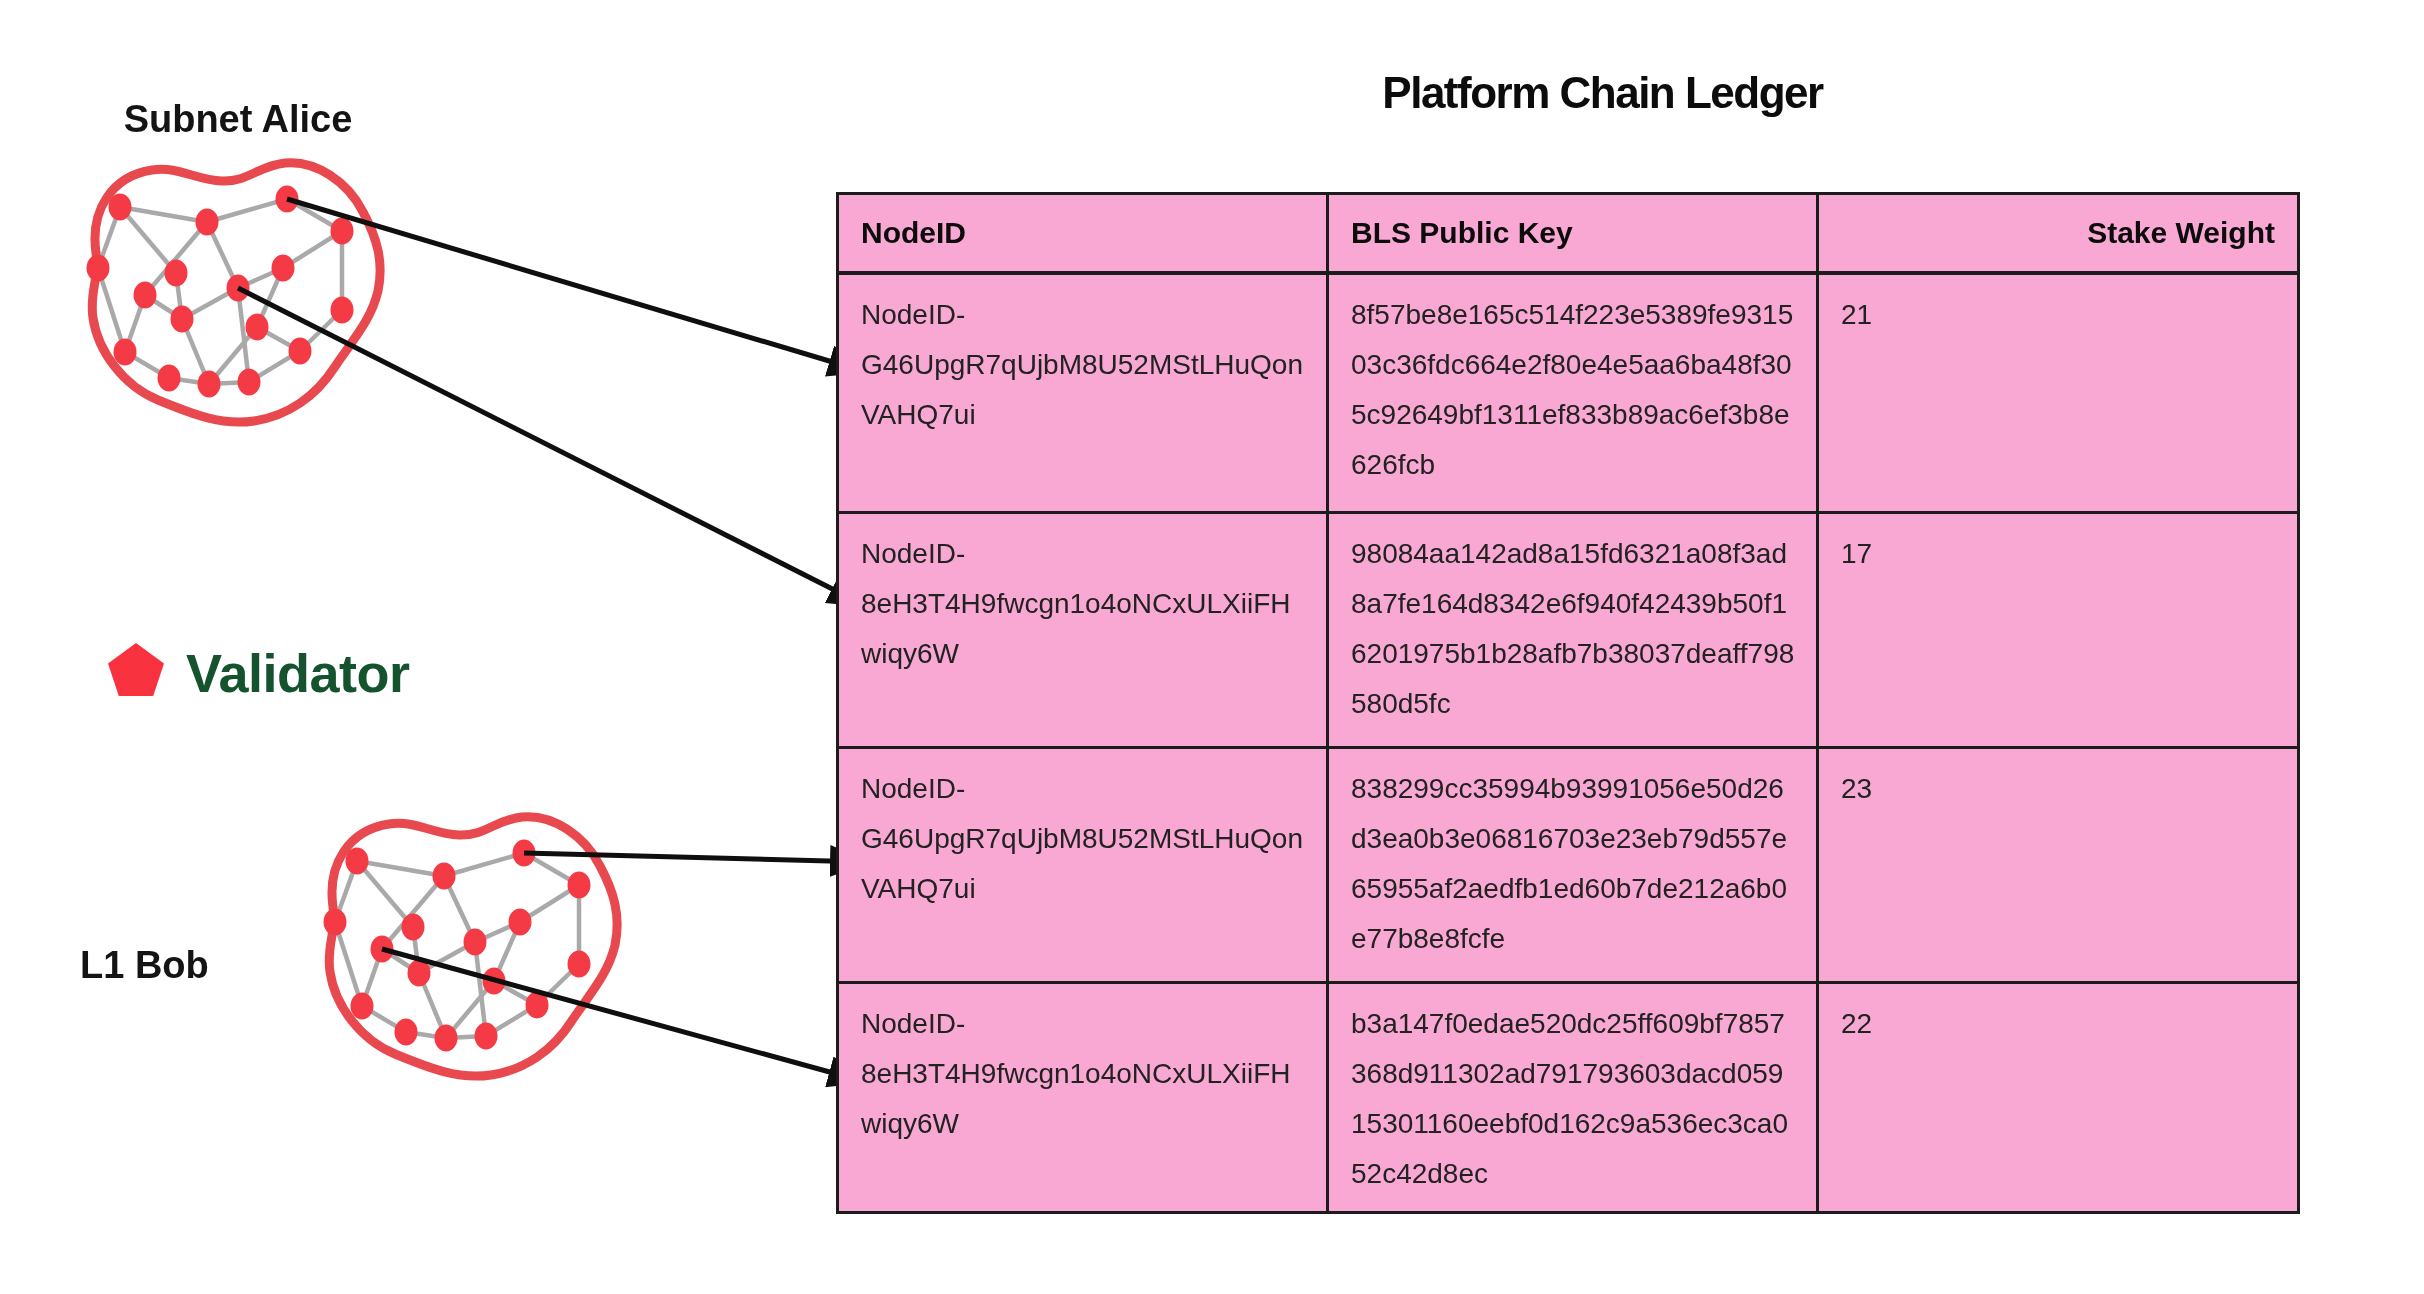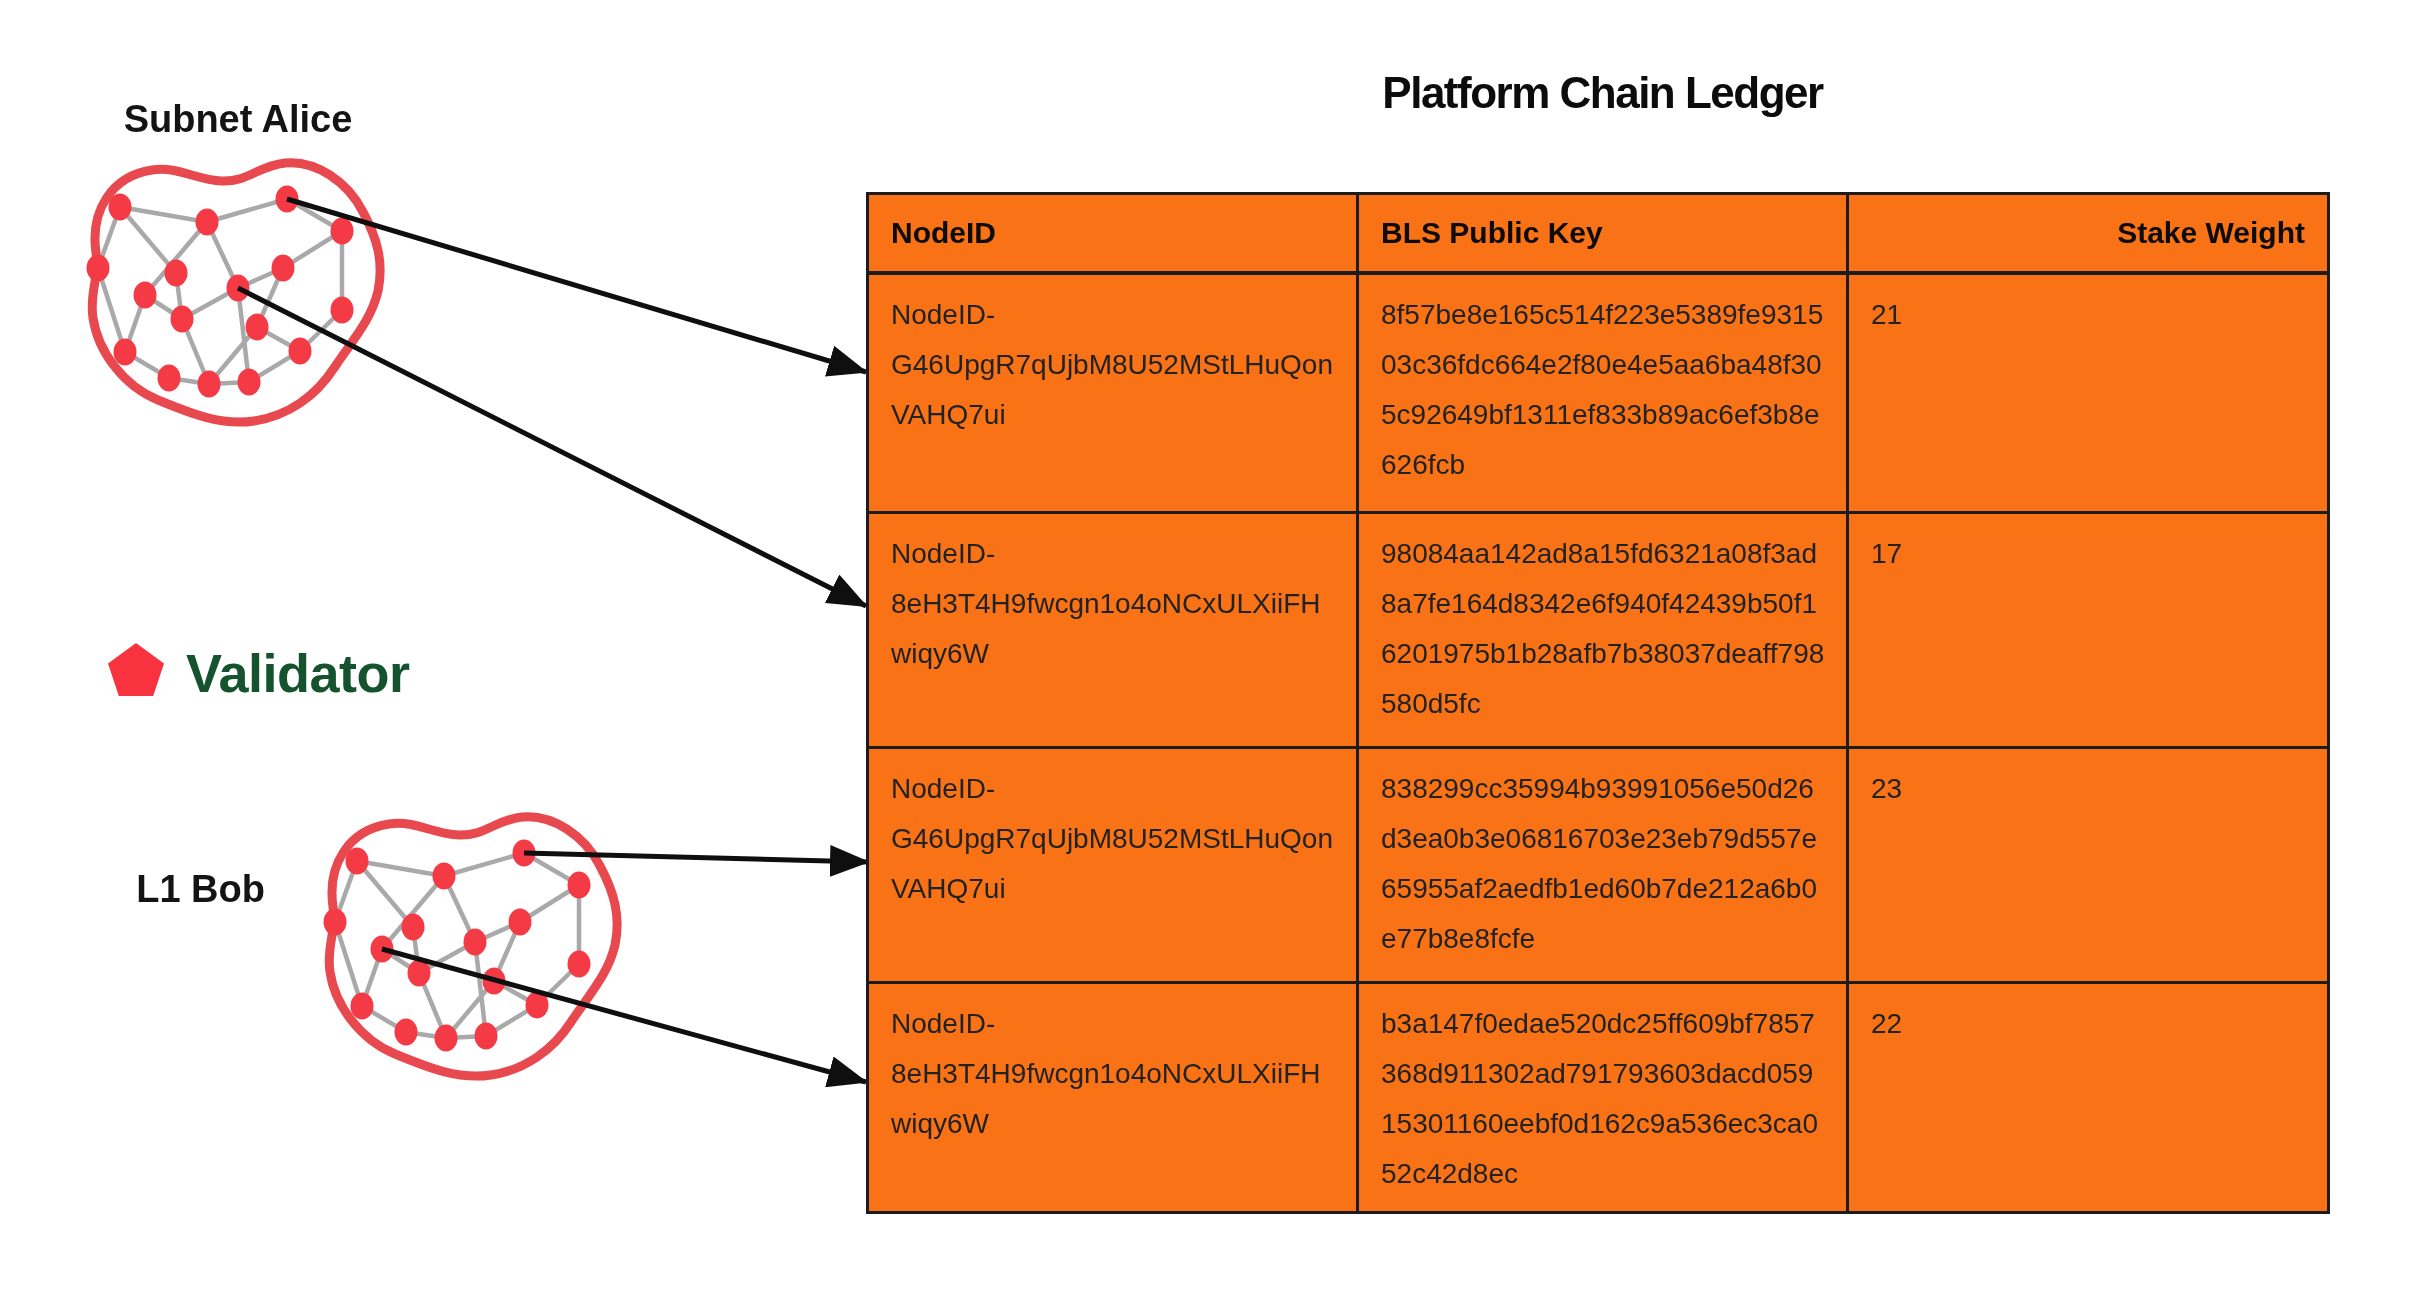--- a/index.html
+++ b/index.html
@@ -16,24 +16,24 @@
     position:absolute;
     left:872px; top:68px; width:1461px;
     text-align:center;
     font-size:44px; font-weight:bold; letter-spacing:-1.5px;
     color:#0c0c0c;
     white-space:nowrap;
   }
 
   .ledger-table {
     position:absolute;
-    left:866px; top:192px; width:1461px;
+    left:836px; top:192px; width:1461px;
     border-collapse:collapse;
     table-layout:fixed;
-    background:#f97316;
+    background:#f9a8d4;
     z-index:2;
     border-radius:9px;
   }
   .ledger-table th, .ledger-table td {
     border:3px solid #1c1c1c;
   }
   .ledger-table th {
     height:76px;
     font-size:30px; font-weight:bold;
     text-align:left;
@@ -63,22 +63,21 @@
     z-index:1;
   }
 
   .subnet-alice-label {
     position:absolute; left:83px; top:98px; width:310px;
     text-align:center;
     font-size:38px; font-weight:bold; color:#141414;
     white-space:nowrap;
   }
   .l1-bob-label {
-    position:absolute; left:80px; top:868px; width:185px;
-    text-align:right;
+    position:absolute; left:80px; top:944px; width:185px;
     font-size:38px; font-weight:bold; color:#141414;
     white-space:nowrap;
   }
   .legend {
     position:absolute; left:108px; top:634px;
     display:flex; align-items:center; gap:22px;
   }
   .legend-icon { width:56px; height:53px; display:block; }
   .legend-label {
     font-size:54px; font-weight:bold; letter-spacing:-0.5px;

